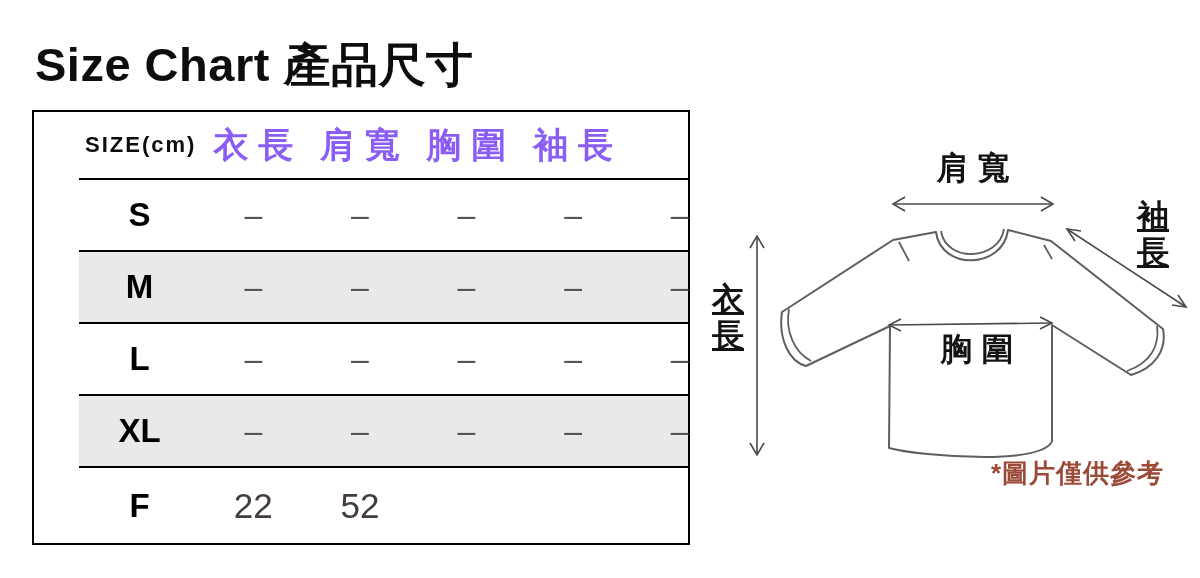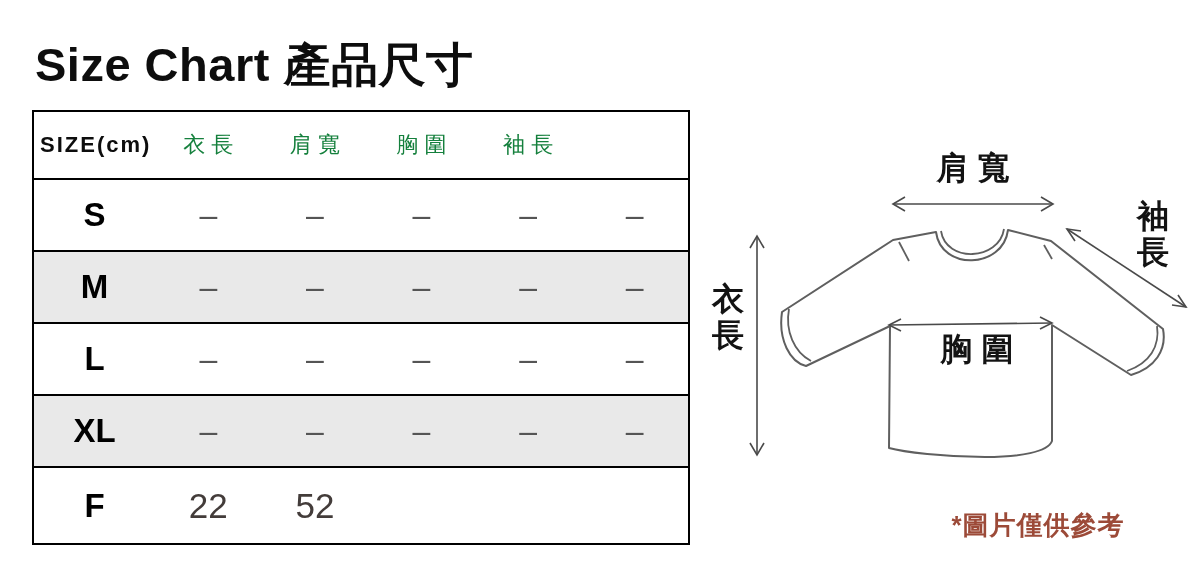--- a/index.html
+++ b/index.html
@@ -14,46 +14,46 @@
     position:absolute;left:35px;top:34px;
     font-size:47px;font-weight:600;color:#0d0d0d;letter-spacing:.5px;
   }
   
   .size-table{
     position:absolute;left:32px;top:110px;width:658px;
     border:2px solid #000;box-sizing:border-box;background:#fff;
   }
   .t-row{
     display:grid;grid-template-columns:121px repeat(5,106.6px);
-    height:72px;border-bottom:2px solid #000;box-sizing:border-box;
+    height:72px;border-bottom:2px solid #000;box-sizing:border-box;margin-left:45px;
   }
   .t-row.header{height:68px;}
   .t-row.last{height:75px;border-bottom:none;}
   .t-row.striped{background:#e9e9e9;}
   .cell{display:flex;align-items:center;justify-content:center;}
   .cell.size-head{justify-content:flex-start;padding-left:6px;
     font-size:22px;font-weight:600;letter-spacing:2px;color:#0d0d0d;}
-  .cell.col-head{font-size:22px;font-weight:400;color:#15803d;}
+  .cell.col-head{font-size:35px;font-weight:700;color:#8b5cf6;}
   .cell.row-label{font-size:33px;font-weight:700;color:#000;}
   .cell.dash{font-size:32px;font-weight:400;color:#555;}
   .cell.num{font-size:35px;font-weight:400;color:#433c3a;}
   
   .diagram{position:absolute;left:690px;top:120px;width:510px;height:410px;}
   .diagram svg{position:absolute;left:0;top:0;}
   .d-label{
     position:absolute;font-size:32px;font-weight:600;color:#131313;
     text-align:center;line-height:36px;
   }
-  .d-label.vertical{width:38px;word-break:break-all;}
+  .d-label.vertical{width:38px;word-break:break-all;text-decoration:underline;}
   .label-shoulder{left:893px;top:150px;width:160px;}
   .label-chest{left:897px;top:331px;width:160px;}
   .label-sleeve{left:1134px;top:198px;}
   .label-length{left:709px;top:281px;}
   .ref-note{
-    position:absolute;left:912px;top:508px;width:252px;text-align:center;
+    position:absolute;left:912px;top:456px;width:252px;text-align:right;
     font-size:26px;font-weight:700;color:#9c4a38;letter-spacing:1px;
   }
 </style>
 </head>
 <body>
 
 <div class="page-title">Size Chart 產品尺寸</div>
 
 <div class="size-table">
 

